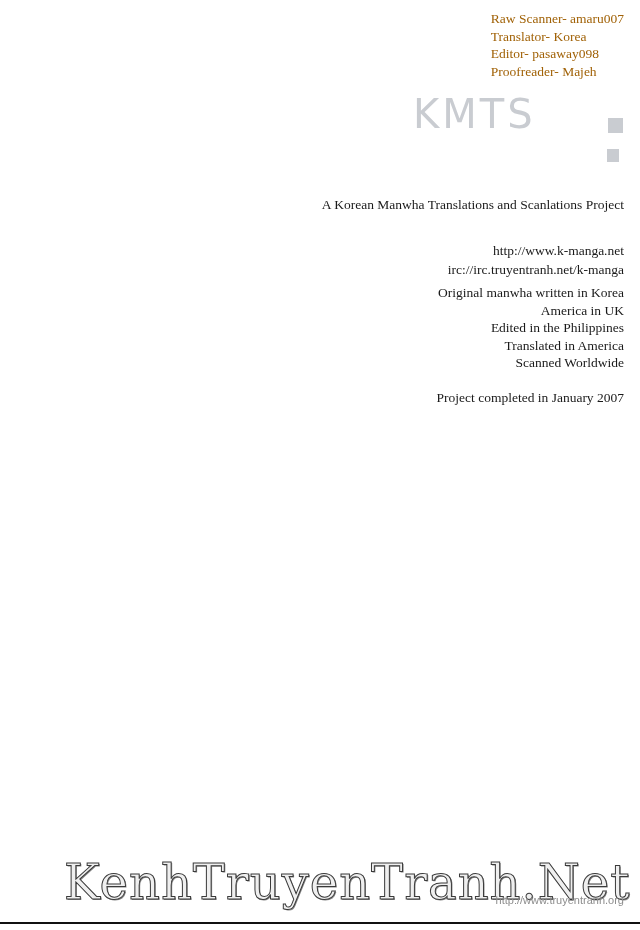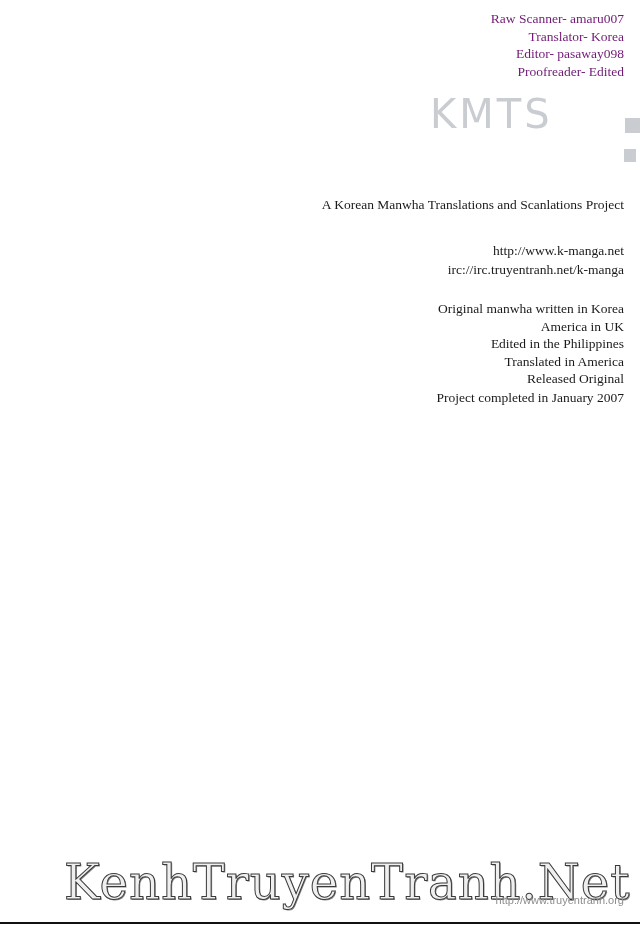--- a/index.html
+++ b/index.html
@@ -21,32 +21,32 @@
     inset: 0;
     width: 640px;
     height: 930px;
   }
 
   
   .credits {
     position: absolute;
     top: 10px;
     right: 16px;
-    text-align: right;
+    text-align: left;
     font-size: 13.5px;
     line-height: 17.5px;
-    color: #701a75;
+    color: #a16207;
   }
   .credits div { white-space: nowrap; }
 
   
   .logo-wrap {
     position: absolute;
     top: 92px;
-    right: 0;
+    right: 17px;
     width: 210px;
     height: 80px;
   }
   .logo-mark {
     position: absolute;
     top: 0;
     left: 0;
     width: 210px;
     height: 46px;
     font-family: "DejaVu Sans", sans-serif;
@@ -89,21 +89,21 @@
     position: absolute;
     top: 242px;
     right: 16px;
     text-align: right;
     font-size: 13.5px;
     line-height: 18.5px;
     white-space: nowrap;
   }
   .places {
     position: absolute;
-    top: 300px;
+    top: 284px;
     right: 16px;
     text-align: right;
     font-size: 13.5px;
     line-height: 17.5px;
     white-space: nowrap;
     margin-left: 28px;
   }
   .completed {
     position: absolute;
     top: 389px;
@@ -158,42 +158,42 @@
 </style>
 </head>
 <body>
 
 <div class="page">
 
   <div class="credits">
     <div>Raw Scanner- amaru007</div>
     <div>Translator- Korea</div>
     <div>Editor- pasaway098</div>
-    <div>Proofreader- Edited</div>
+    <div>Proofreader- Majeh</div>
   </div>
 
   <div class="logo-wrap">
     <div class="logo-mark">KMTS</div>
     <div class="sq sq1"></div>
     <div class="sq sq2"></div>
   </div>
 
   <div class="tagline">A Korean Manwha Translations and Scanlations Project</div>
 
   <div class="urls">
     <div>http://www.k-manga.net</div>
     <div>irc://irc.truyentranh.net/k-manga</div>
   </div>
 
   <div class="places">
     <div>Original manwha written in Korea</div>
     <div>America in UK</div>
     <div>Edited in the Philippines</div>
     <div>Translated in America</div>
-    <div>Released Original</div>
+    <div>Scanned Worldwide</div>
   </div>
 
   <div class="completed">Project completed in January 2007</div>
 
   <div class="watermark">
     <div class="wm-text">KenhTruyenTranh.Net</div>
     <div class="wm-url">http://www.truyentranh.org</div>
     <div class="wm-rule"></div>
   </div>
 

